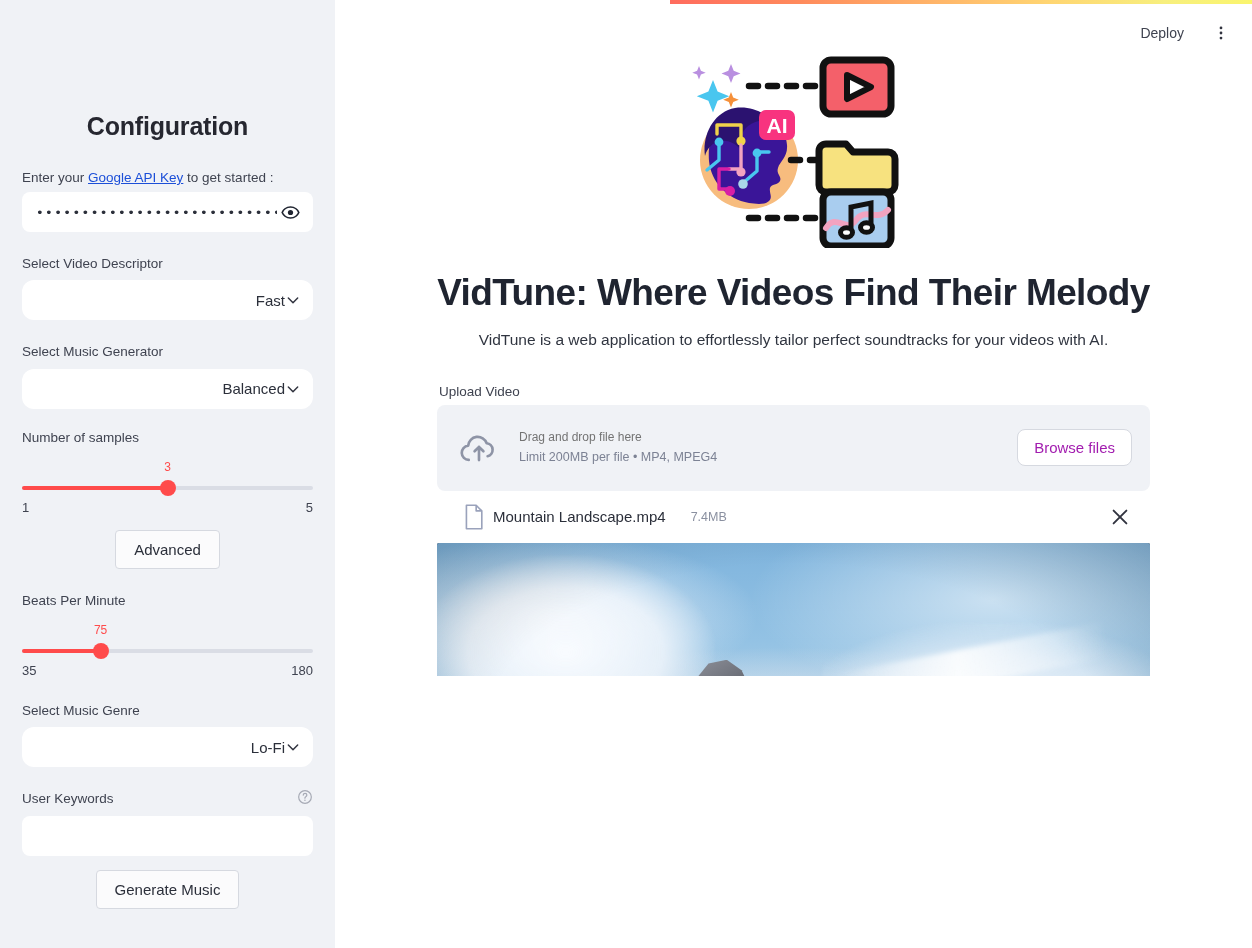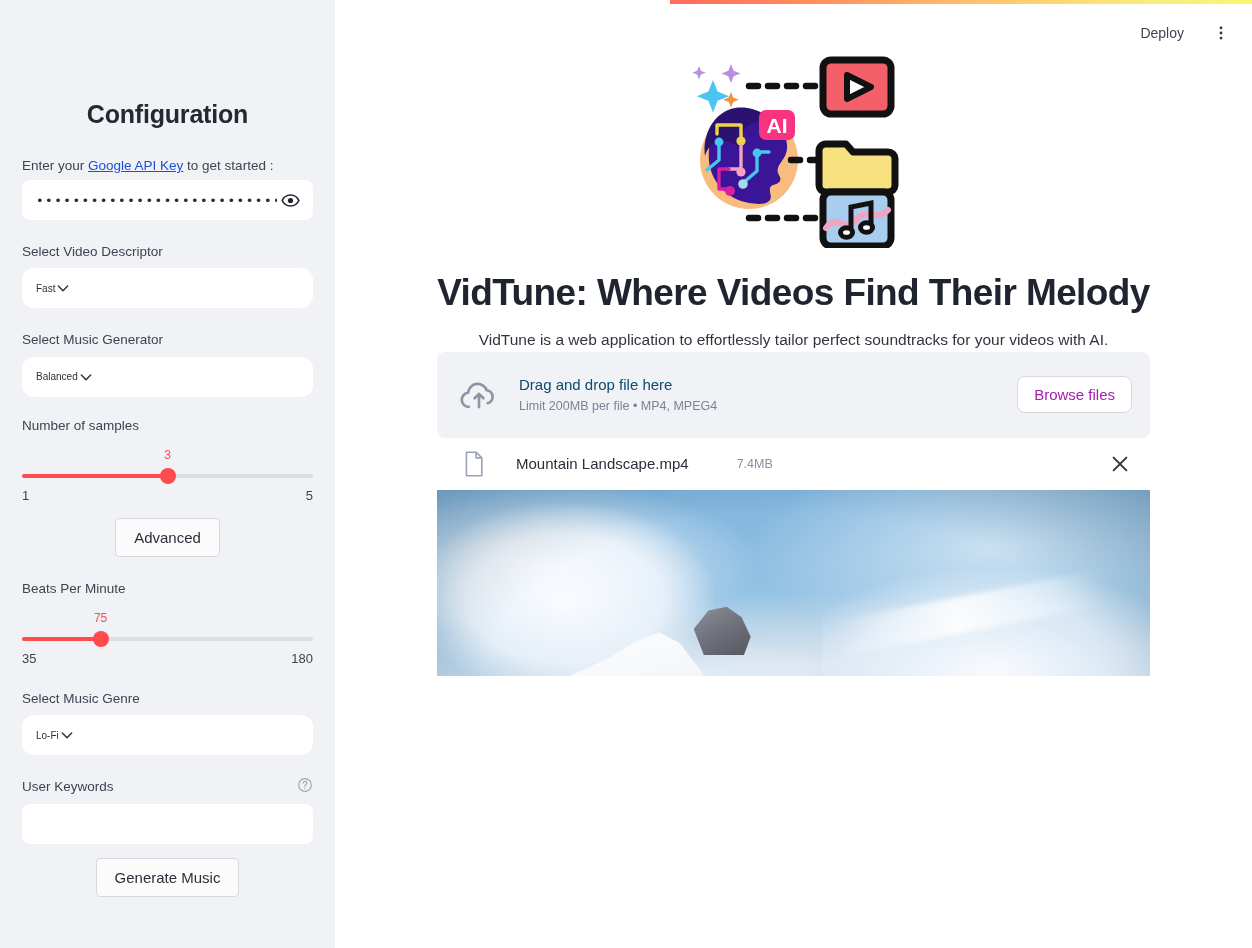--- a/index.html
+++ b/index.html
@@ -19,21 +19,21 @@
     position: absolute; top: 0; left: 335px; right: 0; height: 4px;
     background: linear-gradient(90deg, #ff6b5e 0%, #ff8a5c 22%, #ffb469 45%,
                                         #ffd572 65%, #f7ef7e 85%, #faf56e 100%);
     z-index: 30;
   }
 
   
   .sidebar {
     width: 335px; height: 948px; flex: 0 0 335px;
     background: #f0f2f6;
-    padding: 4px 22px;
+    padding: 16px 22px;
     position: relative;
     overflow: hidden;
   }
   .sb-title {
     font-size: 25px; font-weight: bold; color: #262730;
     text-align: center; margin: 0; padding-top: 96px; letter-spacing: -0.2px;
   }
   .sb-label {
     font-size: 13.5px; color: #3f4350; margin-top: 22px; margin-bottom: 6px;
     line-height: 1.5;
@@ -51,23 +51,23 @@
     font-size: 13px; color: #2b2f3a; letter-spacing: 1.45px;
     font-family: "DejaVu Sans", sans-serif; line-height: 1;
   }
   .eye-btn {
     width: 26px; height: 26px; display: flex; align-items: center;
     justify-content: center; cursor: pointer; flex: 0 0 26px;
   }
 
   .select-box {
     height: 40px; background: #fff; border-radius: 12px;
-    display: flex; align-items: center; justify-content: flex-start;
+    display: flex; align-items: center; justify-content: flex-end;
     padding: 0 12px 0 14px; cursor: pointer;
-    font-size: 10px; color: #2b2f3a;
+    font-size: 15px; color: #2b2f3a;
   }
   .chev { width: 16px; height: 16px; flex: 0 0 16px; }
 
   .text-input {
     height: 40px; background: #fff; border-radius: 8px; border: none;
     width: 100%; padding: 0 14px; font-size: 15px; color: #2b2f3a;
     font-family: inherit; outline: none;
   }
 
   
@@ -134,30 +134,30 @@
   }
 
   .upload-label { font-size: 13.5px; color: #3f4350; margin: 32px 0 6px 2px; }
 
   .dropzone {
     background: #f0f2f6; border-radius: 8px; height: 86px;
     display: flex; align-items: center; padding: 0 18px 0 20px; gap: 18px;
   }
   .cloud-ico { width: 44px; height: 44px; flex: 0 0 44px; }
   .dz-texts { flex: 1; }
-  .dz-main { font-size: 15px; color: #0c4a6e; line-height: 1.4; }
+  .dz-main { font-size: 12px; color: #737373; line-height: 1.4; }
   .dz-sub { font-size: 12.5px; color: #7c8294; margin-top: 3px; line-height: 1.4; }
   .browse {
     background: #fff; border: 1px solid #d6d9e0; border-radius: 8px;
     padding: 9px 16px; font-size: 15px; color: #a21caf; cursor: pointer;
     font-family: inherit; white-space: nowrap;
   }
 
   .filerow {
-    display: flex; align-items: center; height: 52px; gap: 31px;
+    display: flex; align-items: center; height: 52px; gap: 8px;
     padding: 0 18px 0 26px;
   }
   .file-ico { width: 22px; height: 26px; flex: 0 0 22px; }
   .fname { font-size: 15px; color: #2b2f3a; }
   .fsize { font-size: 12.5px; color: #8a90a0; margin-left: 17px; }
   .fspacer { flex: 1; }
   .xbtn { width: 24px; height: 24px; cursor: pointer; }
 
   
   .video {
@@ -432,20 +432,21 @@
             <path d="M168 184 L168 159 L188 155 L188 179"></path>
           </g>
           <ellipse cx="163.5" cy="184.5" rx="6" ry="4.8" fill="#fff" stroke="#111" stroke-width="5"></ellipse>
           <ellipse cx="183.5" cy="179.5" rx="6" ry="4.8" fill="#fff" stroke="#111" stroke-width="5"></ellipse>
         </svg>
       </div>
 
       <h2 class="hero-title">VidTune: Where Videos Find Their Melody</h2>
       <p class="hero-sub">VidTune is a web application to effortlessly tailor perfect soundtracks for your videos with AI.</p>
 
+      <div class="upload-label">Upload Video</div>
 
       <div class="dropzone">
         <svg class="cloud-ico" viewBox="0 0 24 24">
           <path d="M6.4 18.5a3.9 3.9 0 0 1-.3-7.78 5.2 5.2 0 0 1 10.1-1.3 3.6 3.6 0 0 1 .5 7.07" fill="none" stroke="#8e94a6" stroke-width="1.45" stroke-linecap="round" stroke-linejoin="round"></path>
           <path d="M12 18.6V11.4M12 11.4l-2.4 2.4M12 11.4l2.4 2.4" fill="none" stroke="#8e94a6" stroke-width="1.45" stroke-linecap="round" stroke-linejoin="round"></path>
         </svg>
         <div class="dz-texts">
           <div class="dz-main">Drag and drop file here</div>
           <div class="dz-sub">Limit 200MB per file • MP4, MPEG4</div>
         </div>

